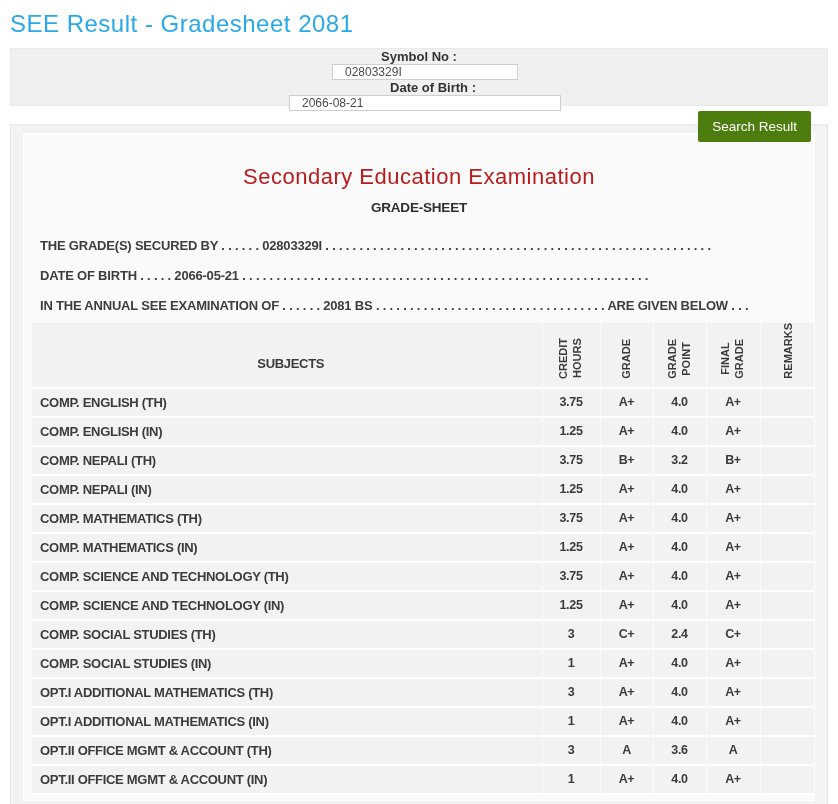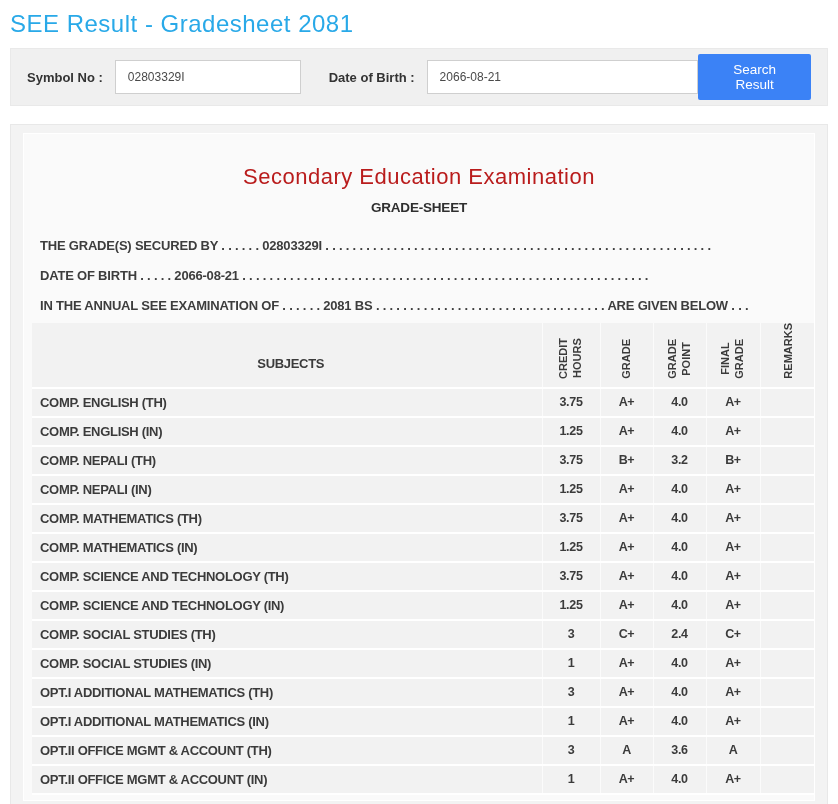--- a/index.html
+++ b/index.html
@@ -17,20 +17,21 @@
   }
 
   
   .search-band {
     background: #f0f0f0;
     border: 1px solid #e9e9e9;
     height: 58px;
     display: flex;
     align-items: center;
     padding: 0 16px;
+    flex-direction: column;
   }
   .field-label {
     font-size: 13px;
     font-weight: 700;
     color: #333;
     white-space: nowrap;
   }
   .text-input {
     height: 34px;
     border: 1px solid #cfcfcf;
@@ -39,21 +40,21 @@
     font-size: 12px;
     color: #4a4a4a;
     padding: 0 12px;
     outline: none;
   }
   #symbol-input { width: 186px; margin-left: 12px; }
   #dob-label { margin-left: 28px; }
   #dob-input { width: 272px; margin-left: 12px; }
   .search-btn {
     margin-left: auto;
-    background: #3b82f6;
+    background: #4d7c0f;
     color: #ffffff;
     border: none;
     font-family: "Liberation Sans", sans-serif;
     font-size: 13.5px;
     padding: 8px 14px;
     border-radius: 2px;
     cursor: pointer;
   }
 
   
@@ -168,21 +169,21 @@
   </div>
 
   <div class="panel">
     <div class="card">
 
       <div class="exam-title">Secondary Education Examination</div>
       <div class="sheet-subtitle">GRADE-SHEET</div>
 
       <div class="dotted-lines">
         <div class="dotted-line">THE GRADE(S) SECURED BY . . . . . . 02803329I . . . . . . . . . . . . . . . . . . . . . . . . . . . . . . . . . . . . . . . . . . . . . . . . . . . . . . . . .</div>
-        <div class="dotted-line">DATE OF BIRTH . . . . . 2066-08-21 . . . . . . . . . . . . . . . . . . . . . . . . . . . . . . . . . . . . . . . . . . . . . . . . . . . . . . . . . . . .</div>
+        <div class="dotted-line">DATE OF BIRTH . . . . . 2066-05-21 . . . . . . . . . . . . . . . . . . . . . . . . . . . . . . . . . . . . . . . . . . . . . . . . . . . . . . . . . . . .</div>
         <div class="dotted-line">IN THE ANNUAL SEE EXAMINATION OF . . . . . . 2081 BS . . . . . . . . . . . . . . . . . . . . . . . . . . . . . . . . . . ARE GIVEN BELOW . . .</div>
       </div>
 
       <table class="grades">
         <colgroup>
           <col class="col-sub">
             <col class="col-credit">
             <col class="col-grade">
           <col class="col-point">
             <col class="col-final">

